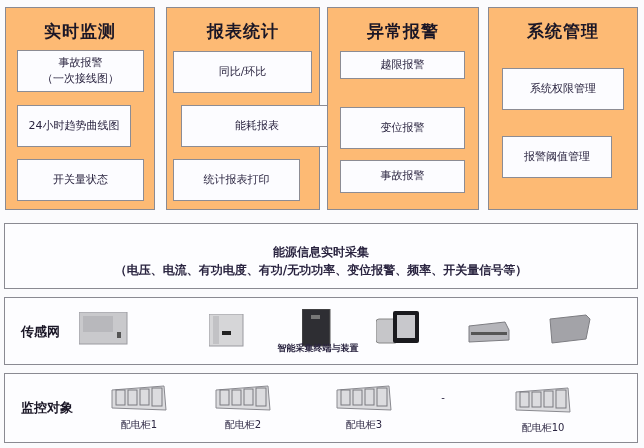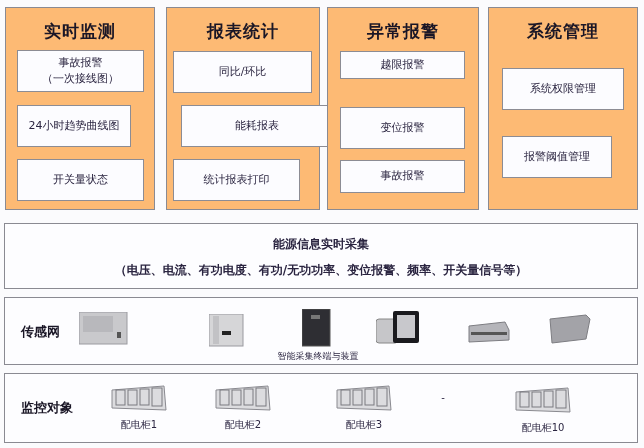--- a/index.html
+++ b/index.html
@@ -39,41 +39,41 @@
   <div class="item" style="left:12px;top:152px;width:125px;height:33px;text-align:center;">事故报警</div>
 </div>
 
 <div class="col" style="left:488px;width:150px;">
   <div class="col-title">系统管理</div>
   <div class="item" style="left:13px;top:60px;width:122px;height:42px;">系统权限管理</div>
   <div class="item" style="left:13px;top:128px;width:110px;height:42px;">报警阈值管理</div>
 </div>
 
 <div class="band" style="top:223px;height:66px;">
-  <div class="band-title" style="top:12px;">能源信息实时采集</div>
+  <div class="band-title" style="top:20px;">能源信息实时采集</div>
   <div class="band-title" style="top:38px;">（电压、电流、有功电度、有功/无功功率、变位报警、频率、开关量信号等）</div>
 </div>
 
 <div class="band" style="top:297px;height:68px;">
   <div class="row-label" style="top:25px;">传感网</div>
   <svg class="dev" style="left:74px;top:14px;" width="50" height="34">
       <rect x="0" y="0" width="48" height="32" fill="#c9c9cc" stroke="#9a9aa0"></rect>
       <rect x="4" y="4" width="30" height="16" fill="#b8b8bc"></rect>
       <rect x="38" y="20" width="4" height="6" fill="#555"></rect>
     </svg>
   <svg class="dev" style="left:204px;top:16px;" width="36" height="33">
       <rect x="0" y="0" width="34" height="32" fill="#d6d6d8" stroke="#9a9aa0"></rect>
       <rect x="4" y="2" width="6" height="28" fill="#c2c2c5"></rect>
       <rect x="13" y="17" width="9" height="4" fill="#222"></rect>
     </svg>
   <svg class="dev" style="left:297px;top:11px;" width="30" height="38">
       <rect x="0" y="0" width="28" height="37" fill="#2e2e33" stroke="#555"></rect>
       <rect x="9" y="6" width="9" height="4" fill="#777"></rect>
     </svg>
-  <div class="cab-label" style="left:258px;top:52px;width:110px;font-size:9px;font-weight:normal;">智能采集终端与装置</div>
+  <div class="cab-label" style="left:258px;top:44px;width:110px;font-size:9px;font-weight:bold;">智能采集终端与装置</div>
   <svg class="dev" style="left:371px;top:13px;" width="46" height="34">
       <rect x="0" y="8" width="22" height="24" rx="3" fill="#c6c6c9" stroke="#888"></rect>
       <rect x="17" y="0" width="26" height="32" rx="2" fill="#1a1a1e"></rect>
       <rect x="21" y="4" width="18" height="23" fill="#c8c8cc"></rect>
     </svg>
   <svg class="dev" style="left:462px;top:22px;" width="44" height="24">
       <path d="M2 6 L38 2 L42 10 L42 20 L2 22 Z" fill="#b5b5ba" stroke="#7d7d82"></path>
       <rect x="4" y="12" width="36" height="3" fill="#555"></rect>
     </svg>
   <svg class="dev" style="left:543px;top:15px;" width="44" height="32">

